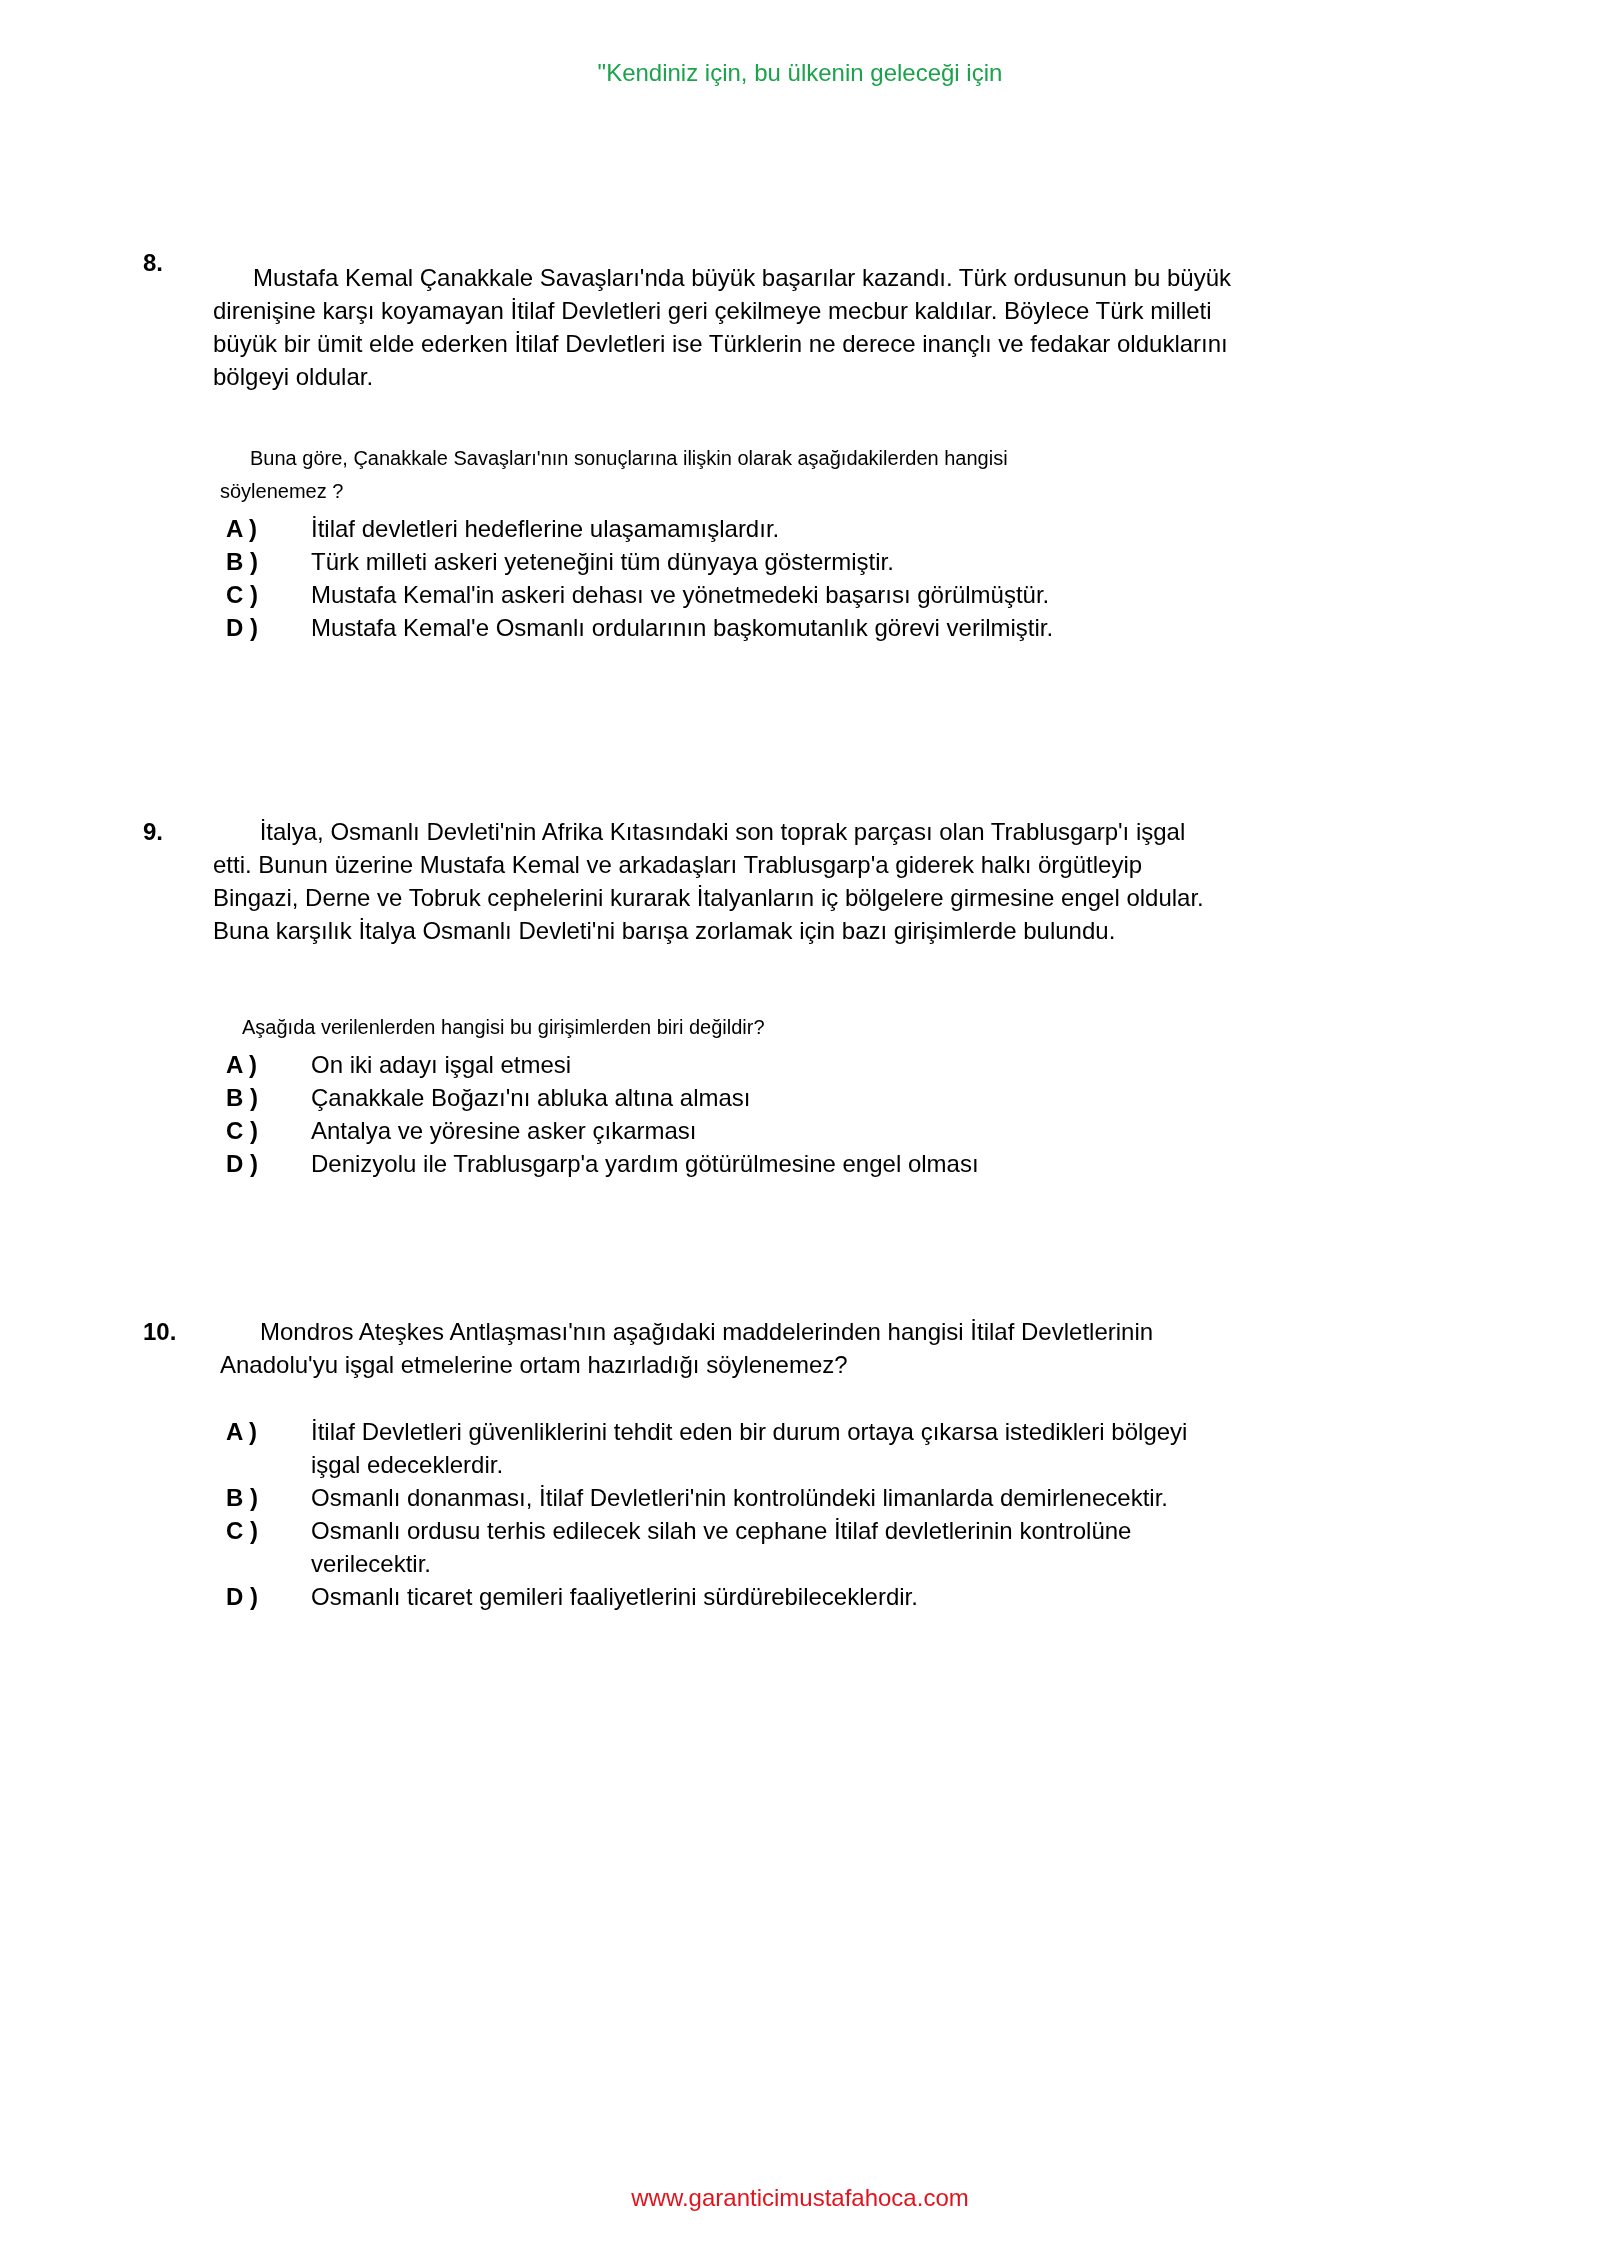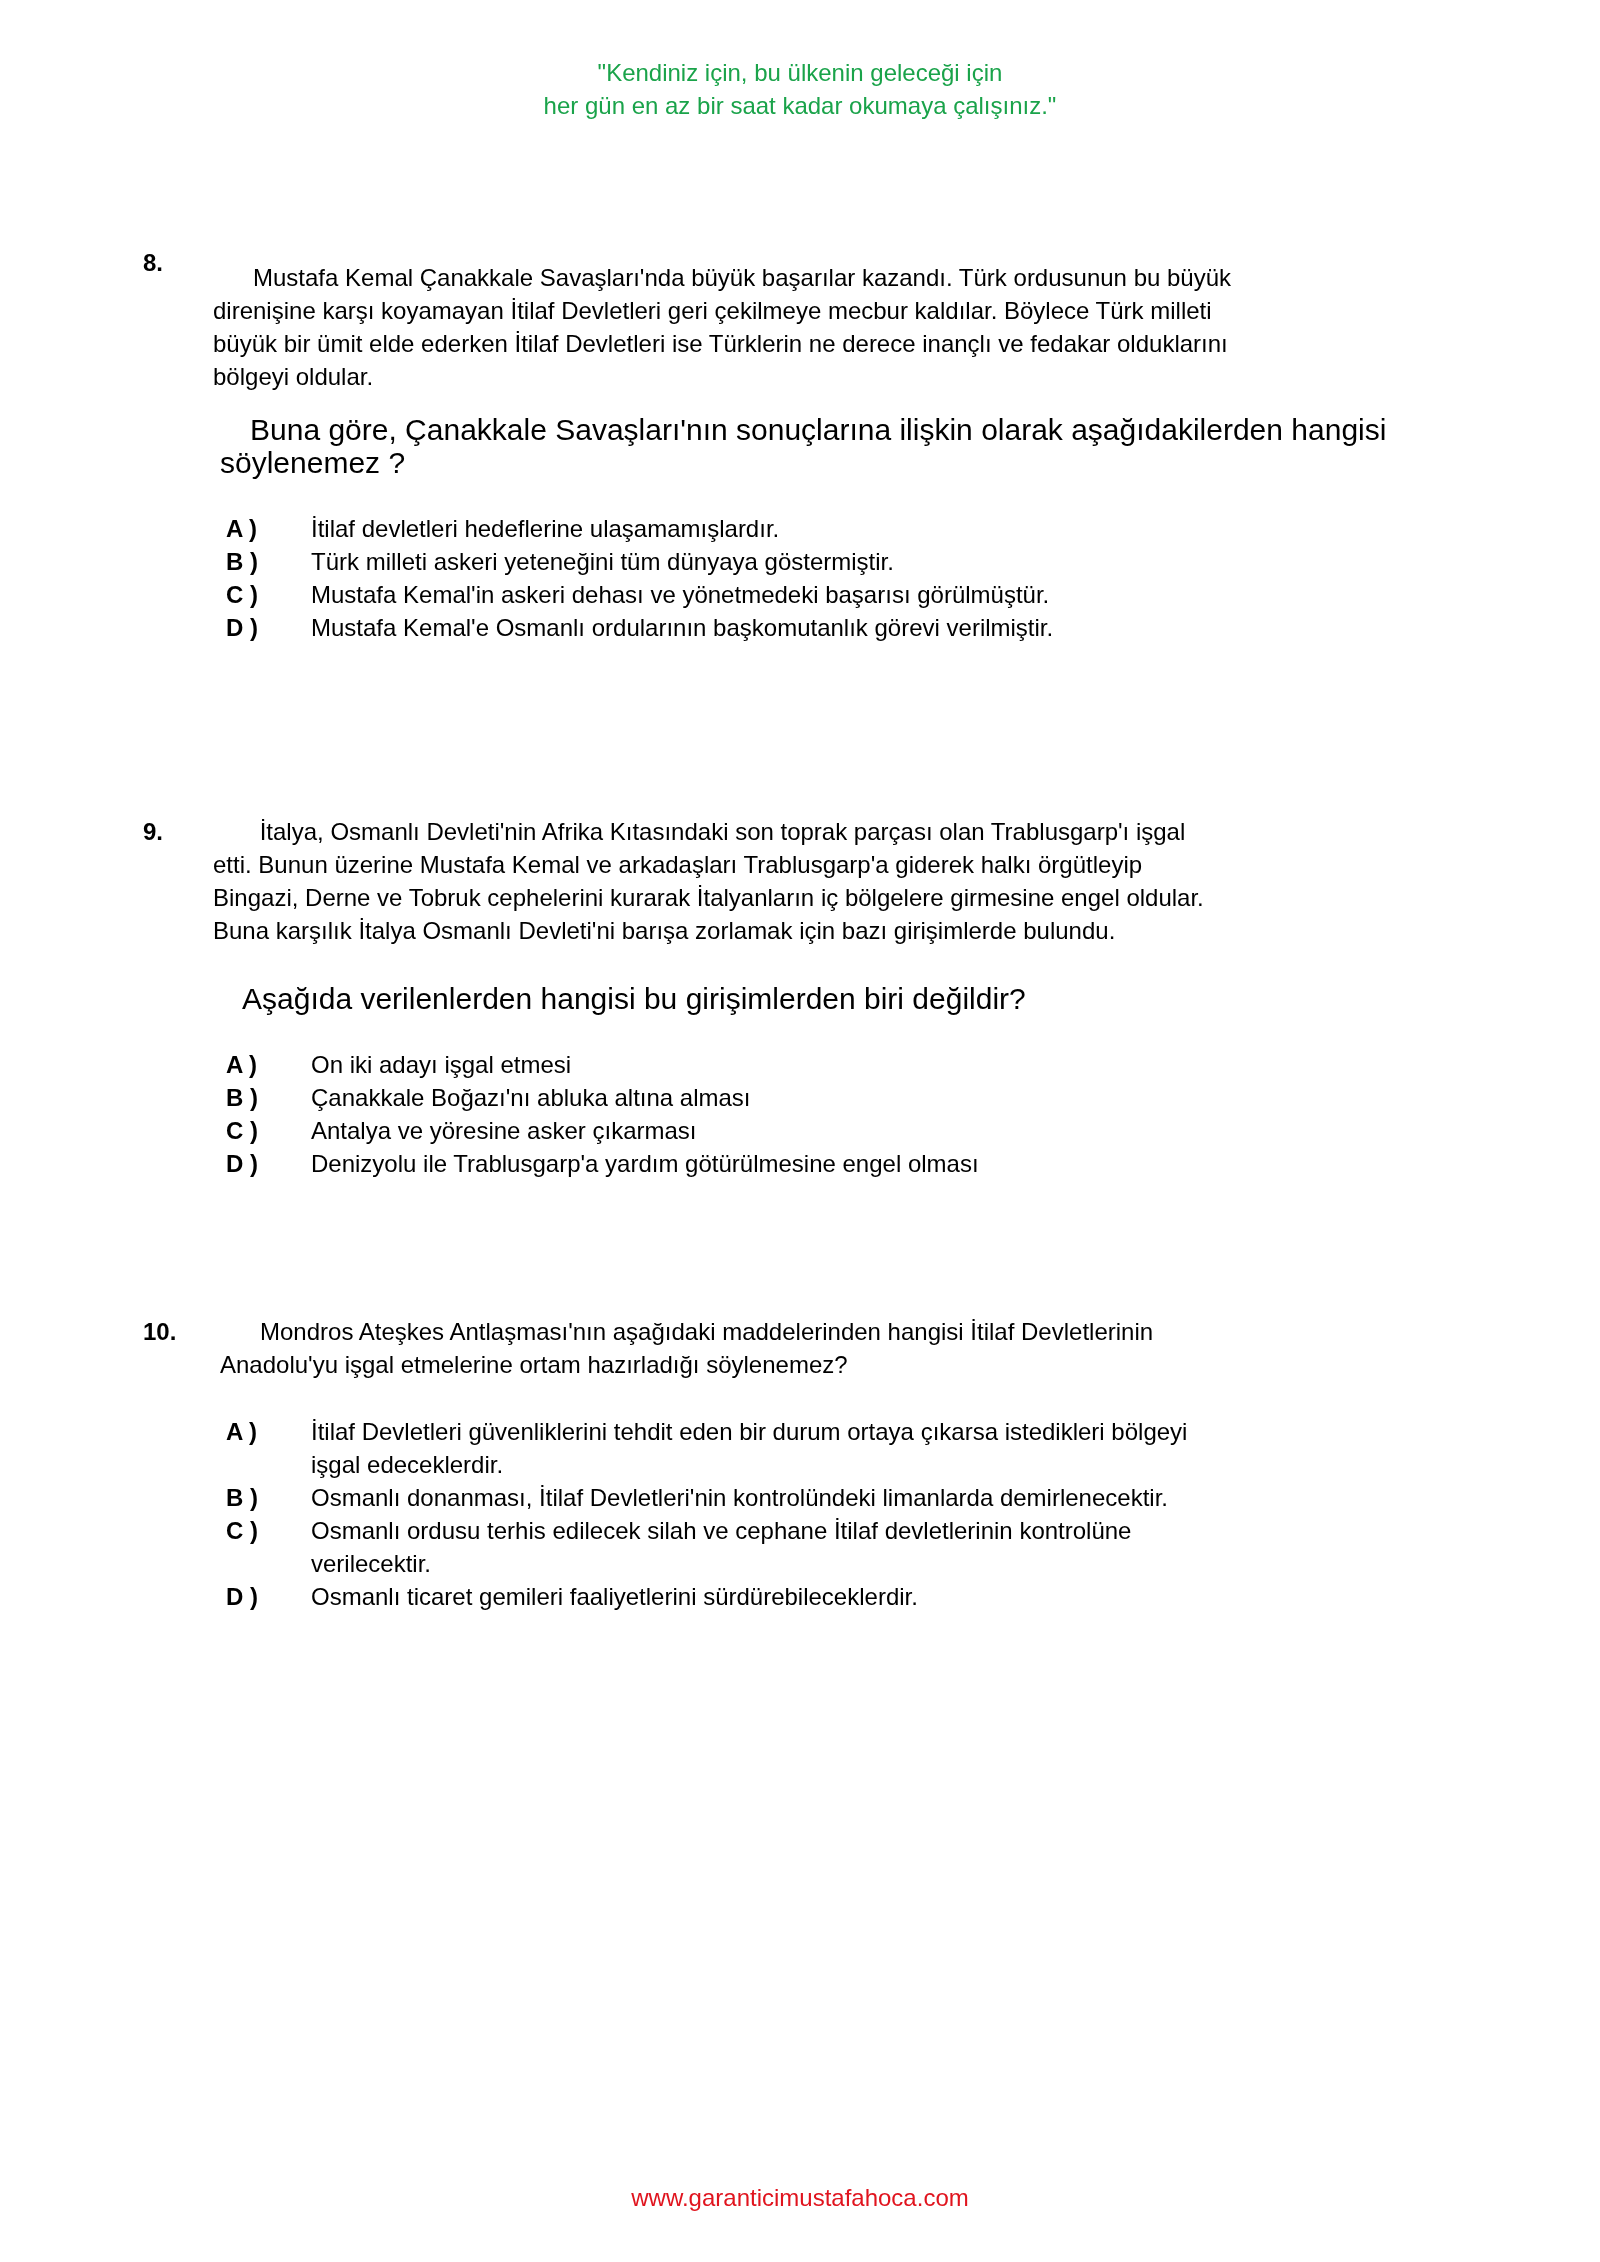--- a/index.html
+++ b/index.html
@@ -13,38 +13,37 @@
   }
   .question { position: absolute; left: 0; width: 1600px; }
   .qnum {
     position: absolute; left: 143px; top: 0; font-weight: bold; font-size: 24px; line-height: 33px;
   }
   .stem {
     position: absolute; left: 213px; width: 1180px; font-size: 24px; line-height: 33px;
   }
   .stem .line { white-space: nowrap; display: block; }
   .prompt {
-    position: absolute; font-size: 30px; line-height: 33px; white-space: nowrap;
+    position: absolute; font-size: 20px; line-height: 33px; white-space: nowrap; margin-top: 29px;
   }
   .options { position: absolute; left: 226px; width: 1150px; }
   .option { position: relative; font-size: 24px; line-height: 33px; }
   .opt-letter { position: absolute; left: 0; top: 0; font-weight: bold; }
   .opt-text { display: block; margin-left: 56px; }
   .opt-text .line { display: block; white-space: nowrap; margin-left: 29px; }
   .footer-link {
     position: absolute; left: 0; width: 1600px; top: 2183px; text-align: center;
     color: #e0141e; font-size: 24px; line-height: 30px; text-decoration: none;
   }
 </style>
 </head>
 <body>
 
 <div class="header-quote">
   <div>"Kendiniz için, bu ülkenin geleceği için</div>
-  <div>her gün en az bir saat kadar okumaya çalışınız."</div>
 </div>
 
 <div class="question" style="top:246px;">
   <div class="qnum">8.</div>
   <div class="stem" style="top:15px; left:213px;">
     <span class="line" style="white-space:pre;">      Mustafa Kemal Çanakkale Savaşları'nda büyük başarılar kazandı. Türk ordusunun bu büyük</span>
     <span class="line">direnişine karşı koyamayan İtilaf Devletleri geri çekilmeye mecbur kaldılar. Böylece Türk milleti</span>
     <span class="line">büyük bir ümit elde ederken İtilaf Devletleri ise Türklerin ne derece inançlı ve fedakar olduklarını</span>
     <span class="line">bölgeyi oldular.</span>
   </div>

